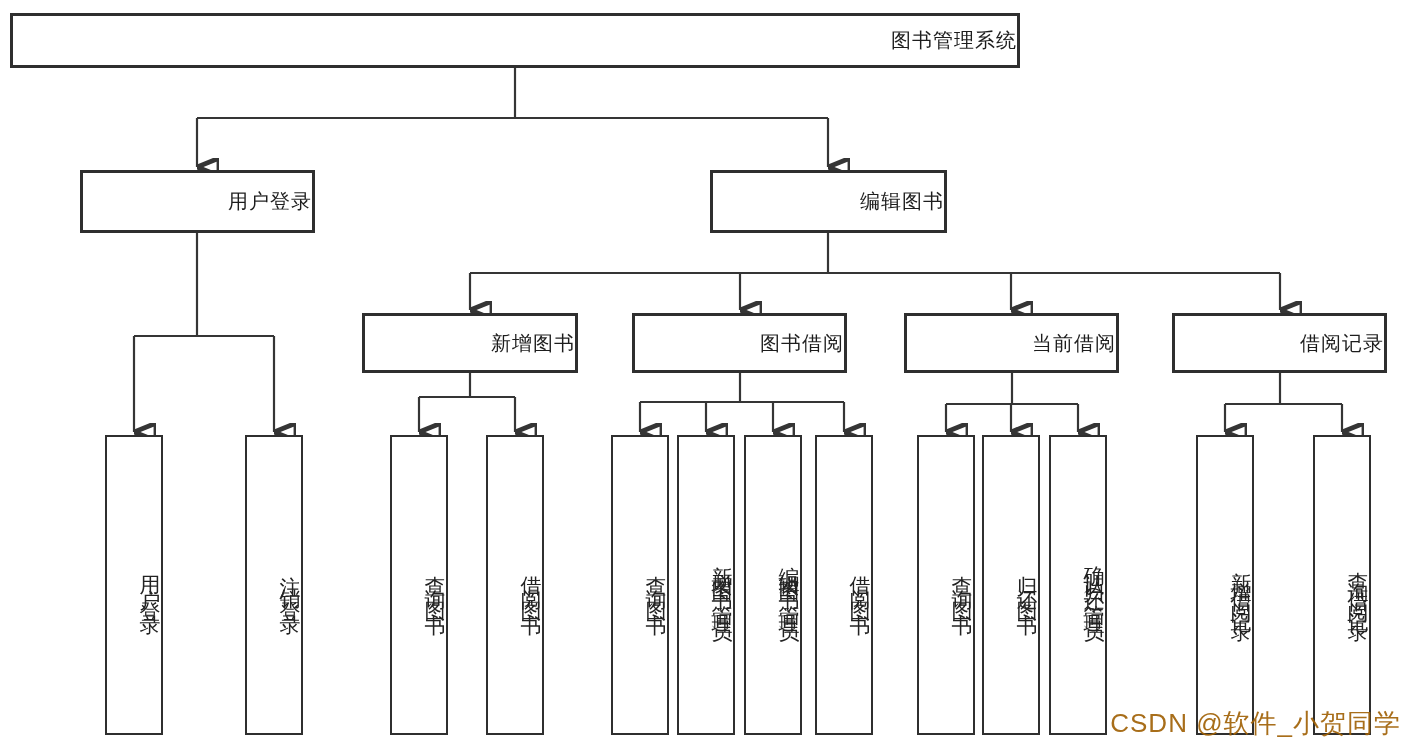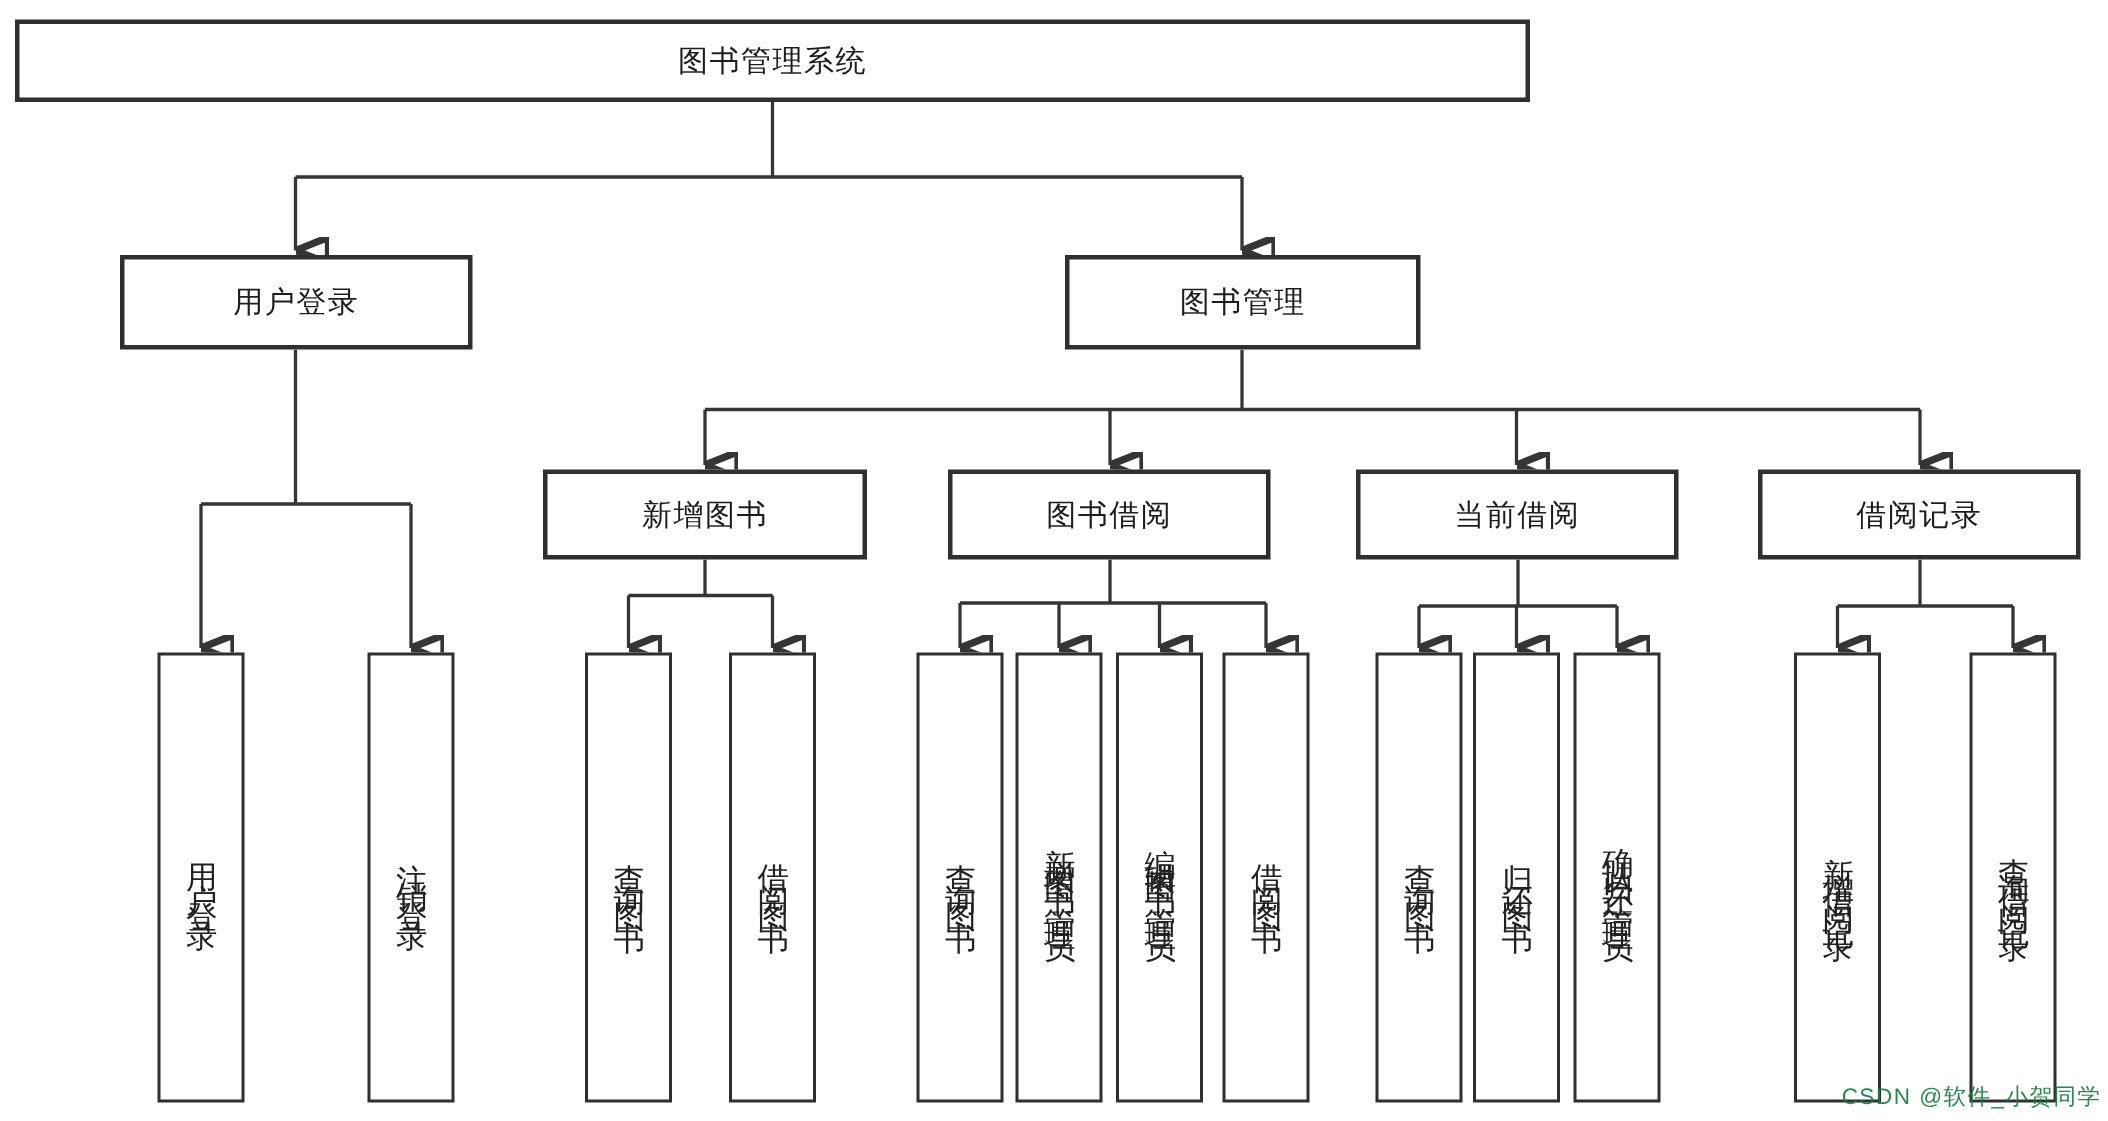--- a/index.html
+++ b/index.html
@@ -10,21 +10,21 @@
     background:#ffffff;
     font-family:"Liberation Sans","DejaVu Sans",sans-serif;
     overflow:hidden;
   }
   .box{
     position:absolute;
     background:#ffffff;
     border:3px solid #2f2f2f;
     display:flex;
     align-items:center;
-    justify-content:center;
+    justify-content:flex-end;
     color:#1d1d1d;
   }
   .hbox span{
     font-size:20px;
     letter-spacing:1px;
     white-space:nowrap;
   }
   .vbox{border-width:2.5px;}
   .vt{
     writing-mode:vertical-rl;
@@ -44,22 +44,22 @@
   }
   .connector-layer path{
     stroke:#353535;
     stroke-width:2.2;
     fill:none;
   }
   .watermark{
     position:absolute;
     right:4px;
     bottom:6px;
-    font-size:15px;
-    color:#15803d;
+    font-size:26px;
+    color:#a16207;
     opacity:0.92;
     letter-spacing:1px;
     white-space:nowrap;
     z-index:5;
   }
 </style>
 </head>
 <body>
 
 <div class="stage">
@@ -113,21 +113,21 @@
   </svg>
 
   <div class="box hbox" style="left:10px;top:13px;width:1010px;height:55px">
     <span>图书管理系统</span>
   </div>
 
   <div class="box hbox" style="left:80px;top:170px;width:235px;height:63px">
     <span>用户登录</span>
   </div>
   <div class="box hbox" style="left:710px;top:170px;width:237px;height:63px">
-    <span>图书管理</span>
+    <span>编辑图书</span>
   </div>
 
   <div class="box hbox" style="left:362px;top:313px;width:216px;height:60px">
     <span>新增图书</span>
   </div>
   <div class="box hbox" style="left:904px;top:313px;width:215px;height:60px">
     <span>当前借阅</span>
   </div>
   <div class="box hbox" style="left:632px;top:313px;width:215px;height:60px">
     <span>图书借阅</span>

